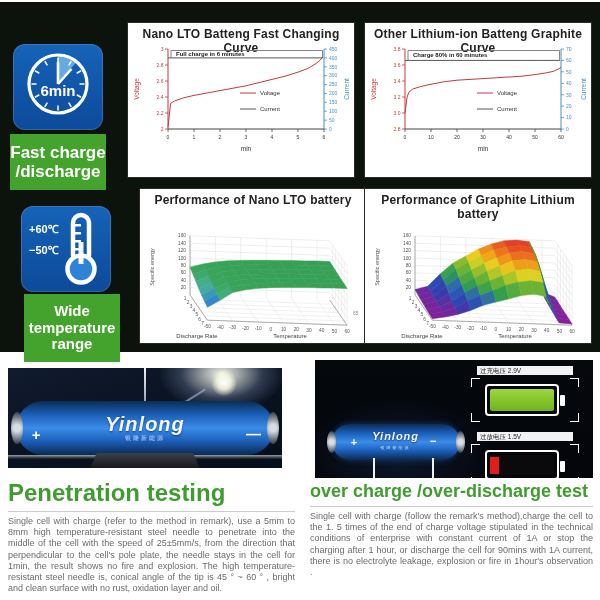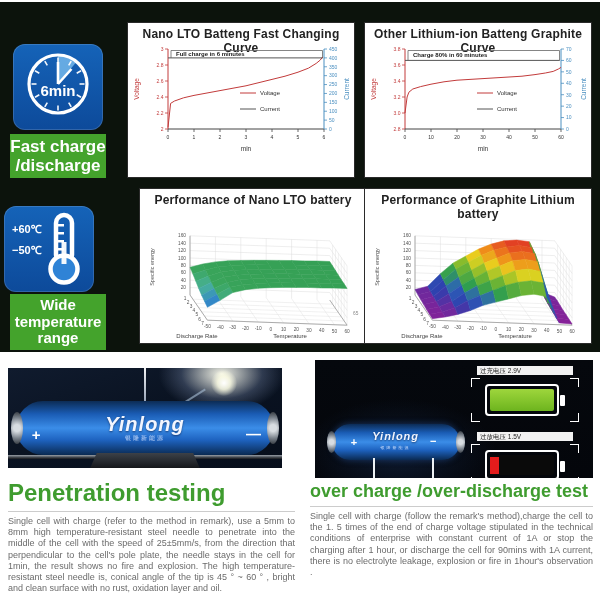--- a/index.html
+++ b/index.html
@@ -95,37 +95,37 @@
           <line x1="68" y1="26.7" x2="63.7" y2="29.2"></line>
             <line x1="22" y1="26.7" x2="26.3" y2="29.2"></line>
           <line x1="68" y1="53.3" x2="63.7" y2="50.8"></line>
             <line x1="22" y1="53.3" x2="26.3" y2="50.8"></line>
         </g>
         <line x1="45" y1="40" x2="45" y2="18" stroke="#fff" stroke-width="2.6"></line>
         <line x1="45" y1="40" x2="58.5" y2="25" stroke="#fff" stroke-width="2.6"></line>
         <text x="45" y="52" text-anchor="middle" font-size="15" font-weight="bold" fill="#fff">6min</text>
       </svg>
     </div>
-    <div class="green-label" style="left:10px;top:132px;width:96px;height:44px;font-size:17px;">Fast charge
+    <div class="green-label" style="left:10px;top:132px;width:96px;height:56px;font-size:17px;">Fast charge
 /discharge</div>
 
-    <div class="icon-card" style="left:4px;top:204px;width:90px;height:86px;">
+    <div class="icon-card" style="left:21px;top:204px;width:90px;height:86px;">
       <svg width="90" height="86" viewBox="0 0 90 86">
         <rect x="52" y="9" width="16" height="48" rx="8" fill="none" stroke="#fff" stroke-width="4.5"></rect>
         <circle cx="60" cy="63" r="13.5" fill="#2f83d6" stroke="#fff" stroke-width="4.5"></circle>
         <rect x="57.5" y="36" width="5" height="22" fill="#fff" opacity="0.95"></rect>
         <rect x="54" y="18" width="6" height="2.5" fill="#fff"></rect>
         <rect x="54" y="26" width="6" height="2.5" fill="#fff"></rect>
         <rect x="54" y="34" width="6" height="2.5" fill="#fff"></rect>
         <rect x="54" y="42" width="6" height="2.5" fill="#fff"></rect>
         <text x="8" y="27" font-size="11" font-weight="bold" fill="#fff">+60℃</text>
         <text x="8" y="48" font-size="11" font-weight="bold" fill="#fff">−50℃</text>
       </svg>
     </div>
-    <div class="green-label" style="left:10px;top:292px;width:96px;height:56px;font-size:15px;">Wide
+    <div class="green-label" style="left:24px;top:292px;width:96px;height:68px;font-size:15px;">Wide
 temperature
 range</div>
 
     <div class="chart-card" style="left:127px;top:20px;">
       <div class="chart-title">Nano LTO Batteng Fast Changing Curve</div>
       <svg viewBox="0 0 228 118" width="228" height="118">
           <line x1="40" y1="8" x2="40" y2="88" stroke="#c23b3b"></line>
           <line x1="40" y1="88" x2="196" y2="88" stroke="#444"></line>
           <line x1="196" y1="8" x2="196" y2="88" stroke="#4a8fc0"></line>
           <line x1="37" y1="88" x2="40" y2="88" stroke="#c23b3b" stroke-width="0.8"></line>

